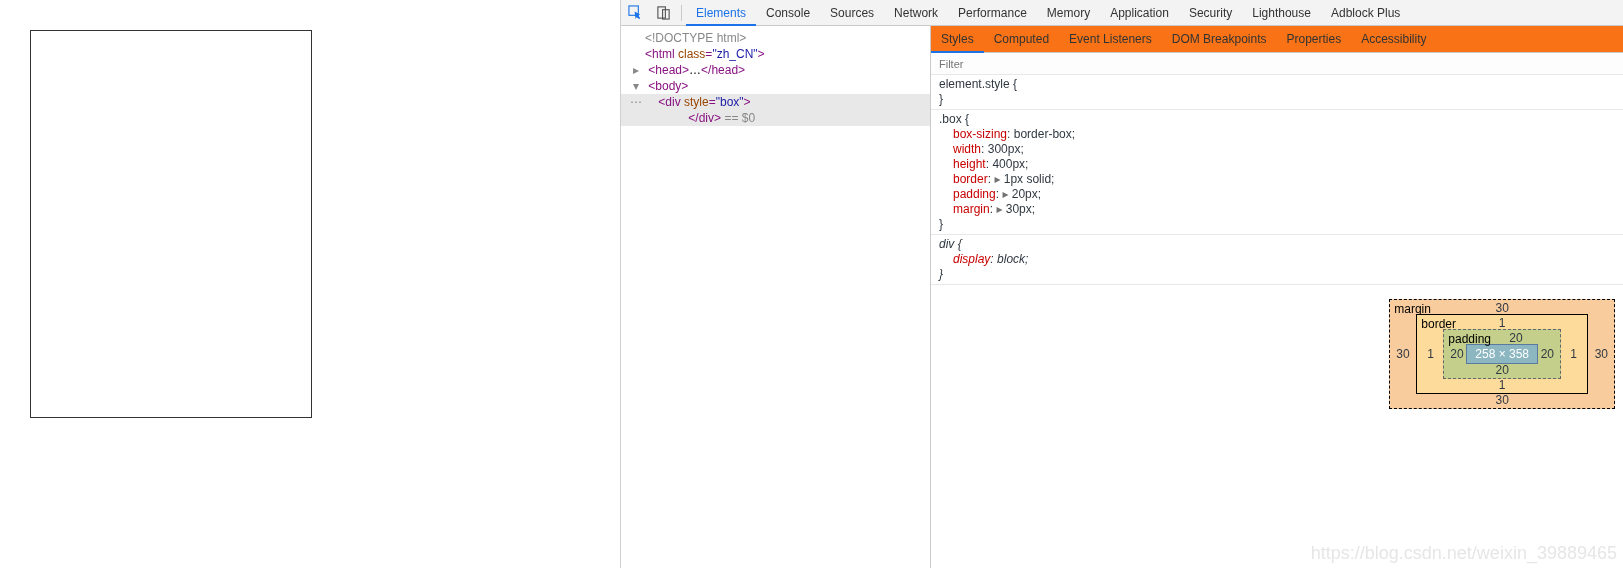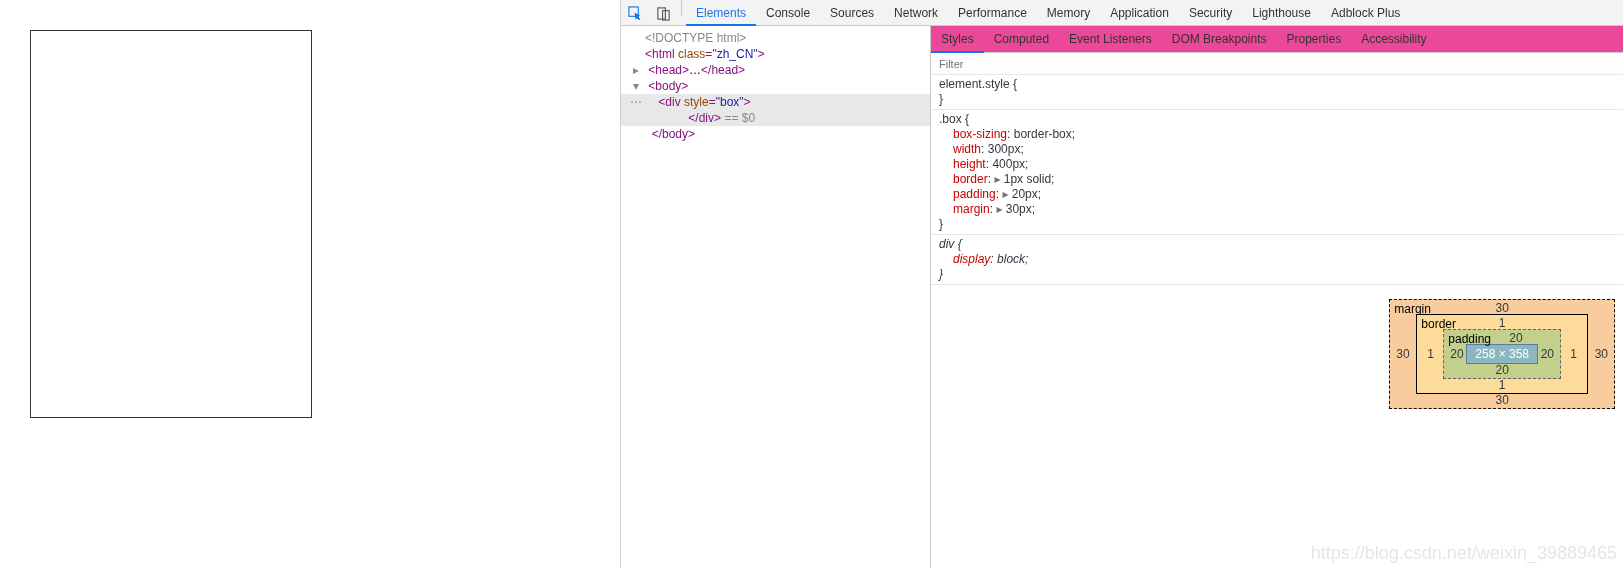--- a/index.html
+++ b/index.html
@@ -1,39 +1,39 @@
 <!DOCTYPE html>
 <html><head>
 <meta charset="utf-8">
 <style>
 *{margin:0;padding:0;box-sizing:border-box;font-family:"Segoe UI",Arial,sans-serif;font-size:12px}
 html,body{height:100%}
 body{display:flex;width:1623px;height:568px;background:#fff;overflow:hidden;position:relative}
 .page{width:620px;height:100%;background:#fff;position:relative}
 .page .box{position:absolute;top:30px;left:30px;width:282px;height:388px;border:1px solid #333}
 .devtools{flex:1;height:100%;border-left:1px solid #d0d0d0;display:flex;flex-direction:column}
-.toolbar-top{height:26px;border-bottom:1px solid #cacaca;display:flex;align-items:flex-start;background:#f3f3f3}
+.toolbar-top{height:26px;border-bottom:1px solid #cacaca;display:flex;align-items:center;background:#f3f3f3}
 .tb-icon{width:28px;height:26px;display:flex;align-items:center;justify-content:center;cursor:pointer;color:#555}
 .tb-icon.active{color:#1a73e8}
 .tb-sep{width:1px;height:16px;background:#cacaca;margin:0 4px}
 .main-tabs{display:flex;height:26px}
 .main-tab{padding:0 10px;height:26px;line-height:26px;cursor:pointer;color:#333}
 .main-tab.active{color:#1a73e8;border-bottom:2px solid #1a73e8}
 .devtools-body{flex:1;display:flex;overflow:hidden}
 .dom-pane{width:310px;border-right:1px solid #cacaca;font-family:Consolas,Menlo,monospace;font-size:11px;padding:4px 0;line-height:16px}
 .dom-line{padding:0 6px;white-space:pre}
 .dom-line .gutter{display:inline-block;width:18px;text-align:center;color:#888}
 .dom-selected-group{background:#e8e8e8}
 .tag{color:#881280}
 .attr{color:#994500}
 .val{color:#1a1aa6}
 .dtype{color:#888}
 .eq0{color:#888}
 .styles-pane{flex:1;display:flex;flex-direction:column}
-.sub-tabs{height:27px;border-bottom:1px solid #cacaca;display:flex;align-items:flex-start;background:#ec4899}
+.sub-tabs{height:27px;border-bottom:1px solid #cacaca;display:flex;align-items:flex-start;background:#f97316}
 .sub-tab{padding:0 10px;height:27px;line-height:27px;cursor:pointer;color:#333}
 .sub-tab.active{border-bottom:2px solid #1a73e8;color:#333}
 .filter-row{height:22px;border-bottom:1px solid #e8e8e8;background:#fdfdfd}
 .filter-row input{width:100%;height:100%;border:none;outline:none;padding:0 8px;font-size:11px;color:#888;background:transparent}
 .rules{font-family:Consolas,Menlo,monospace;font-size:11px;line-height:15px}
 .rule{border-bottom:1px solid #e8e8e8;padding:2px 8px}
 .rule.ua{color:#555;font-style:italic}
 .sel{color:#303942}
 .brace{color:#303942}
 .prop{color:#c80000;padding-left:14px}
@@ -98,21 +98,20 @@
   <div class="devtools-body">
     <div class="dom-pane">
       <div class="dom-line"><span class="gutter"> </span><span class="dtype">&lt;!DOCTYPE html&gt;</span></div>
       <div class="dom-line"><span class="gutter"> </span><span class="tag">&lt;html </span><span class="attr">class</span><span class="tag">=</span><span class="val">"zh_CN"</span><span class="tag">&gt;</span></div>
       <div class="dom-line"><span class="gutter">▸</span> <span class="tag">&lt;head&gt;</span><span>…</span><span class="tag">&lt;/head&gt;</span></div>
       <div class="dom-line"><span class="gutter">▾</span> <span class="tag">&lt;body&gt;</span></div>
       <div class="dom-selected-group">
         <div class="dom-line"><span class="gutter">⋯</span>    <span class="tag">&lt;div </span><span class="attr">style</span><span class="tag">=</span><span class="val">"box"</span><span class="tag">&gt;</span></div>
         <div class="dom-line"><span class="gutter"> </span>             <span class="tag">&lt;/div&gt;</span><span class="eq0"> == $0</span></div>
       </div>
-      <div class="dom-line"><span class="gutter"> </span>  <span class="tag">&lt;/body&gt;</span></div>
     </div>
     <div class="styles-pane">
       <div class="sub-tabs" id="sub-tabs">
           <div class="sub-tab active">Styles</div>
           <div class="sub-tab">Computed</div>
           <div class="sub-tab">Event Listeners</div>
           <div class="sub-tab">DOM Breakpoints</div>
           <div class="sub-tab">Properties</div>
           <div class="sub-tab">Accessibility</div>
         </div>

